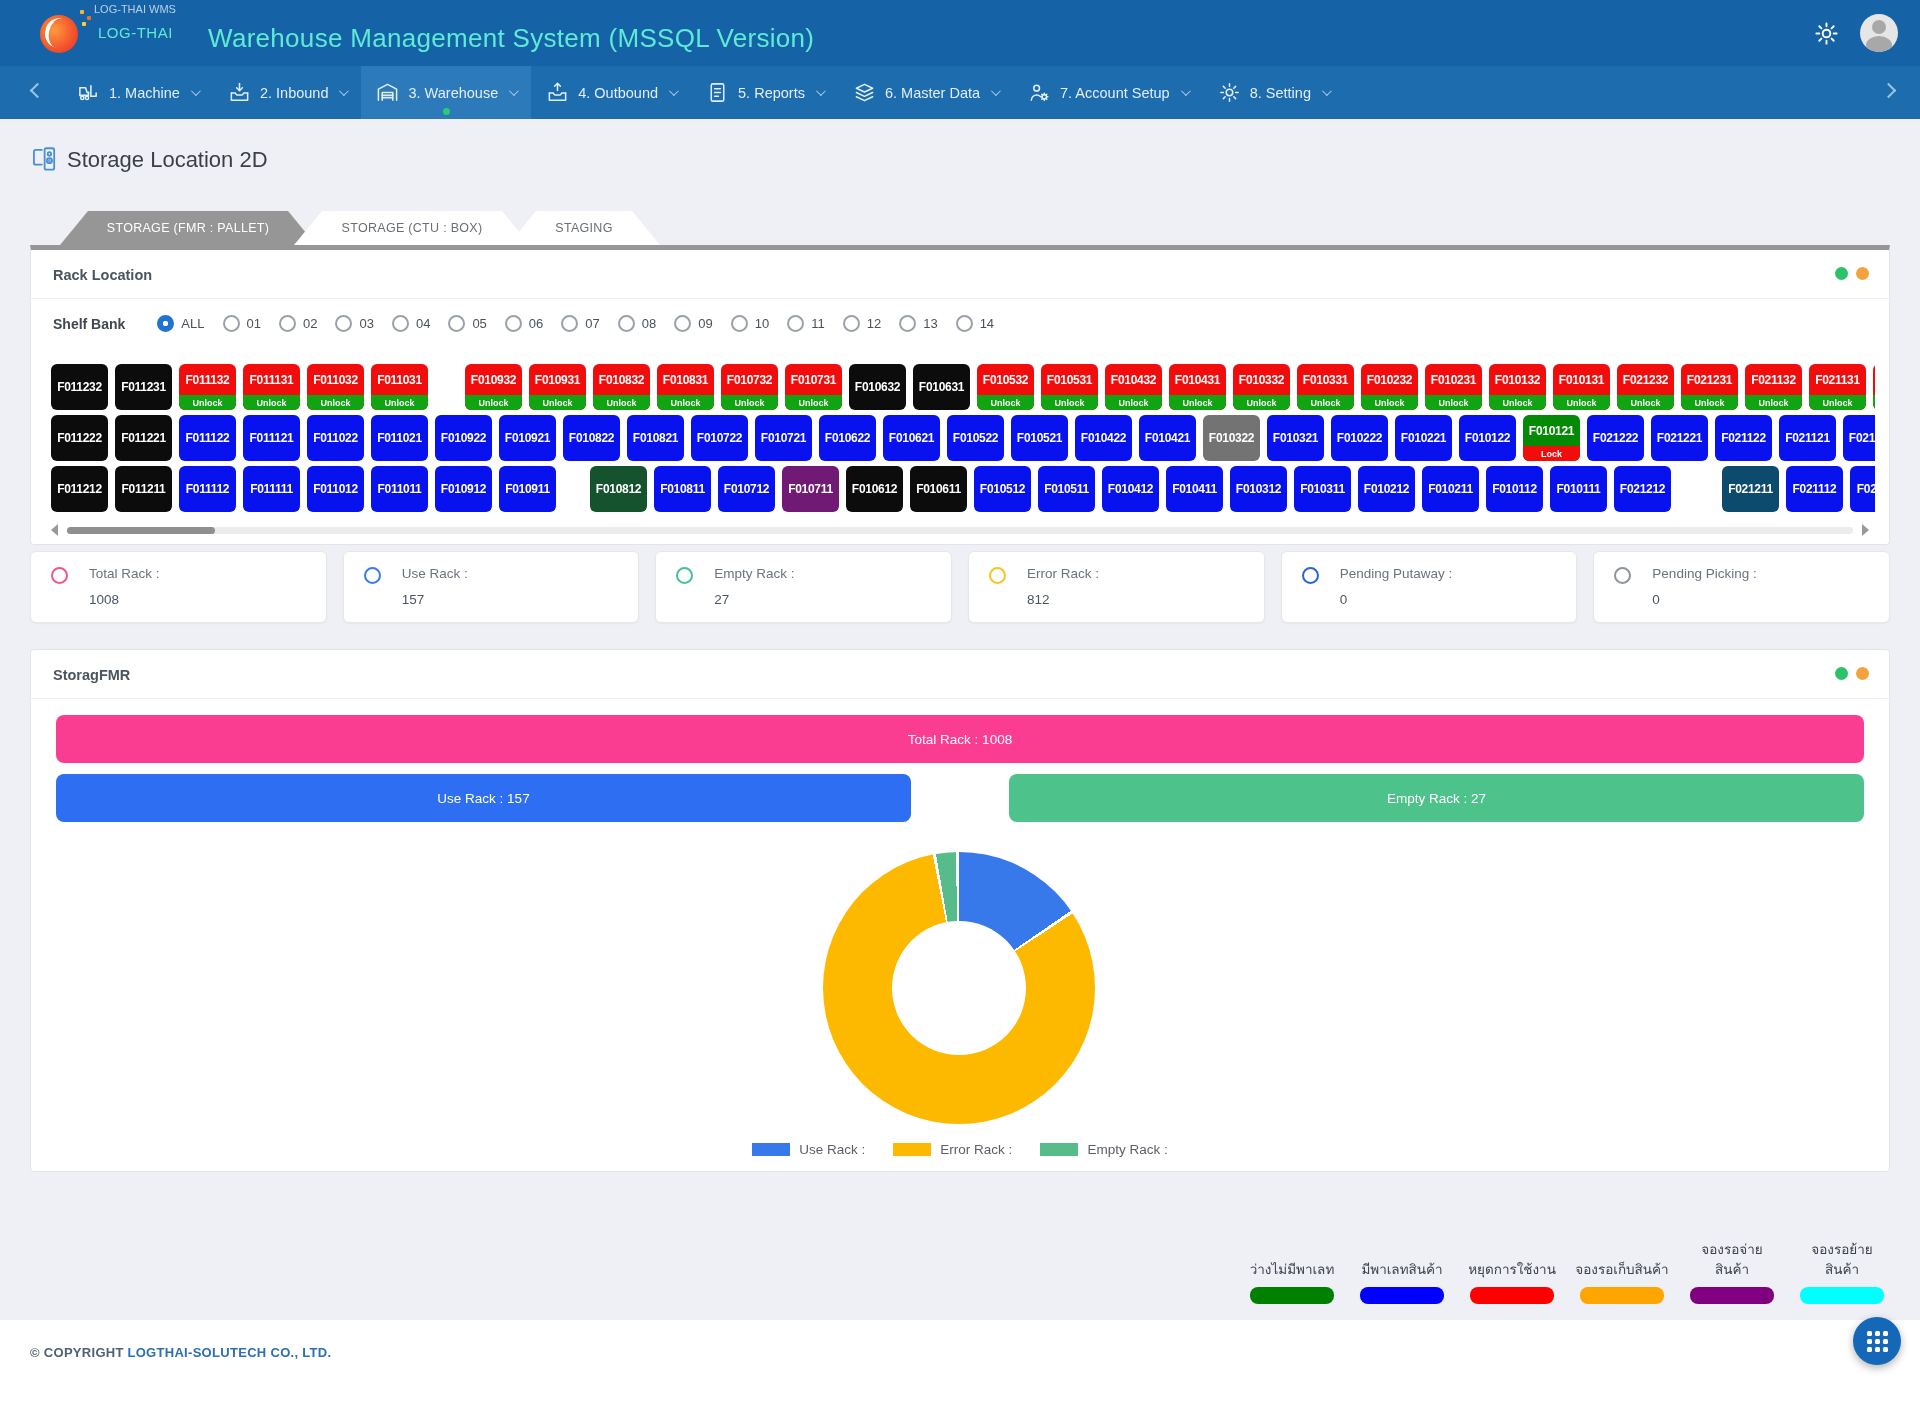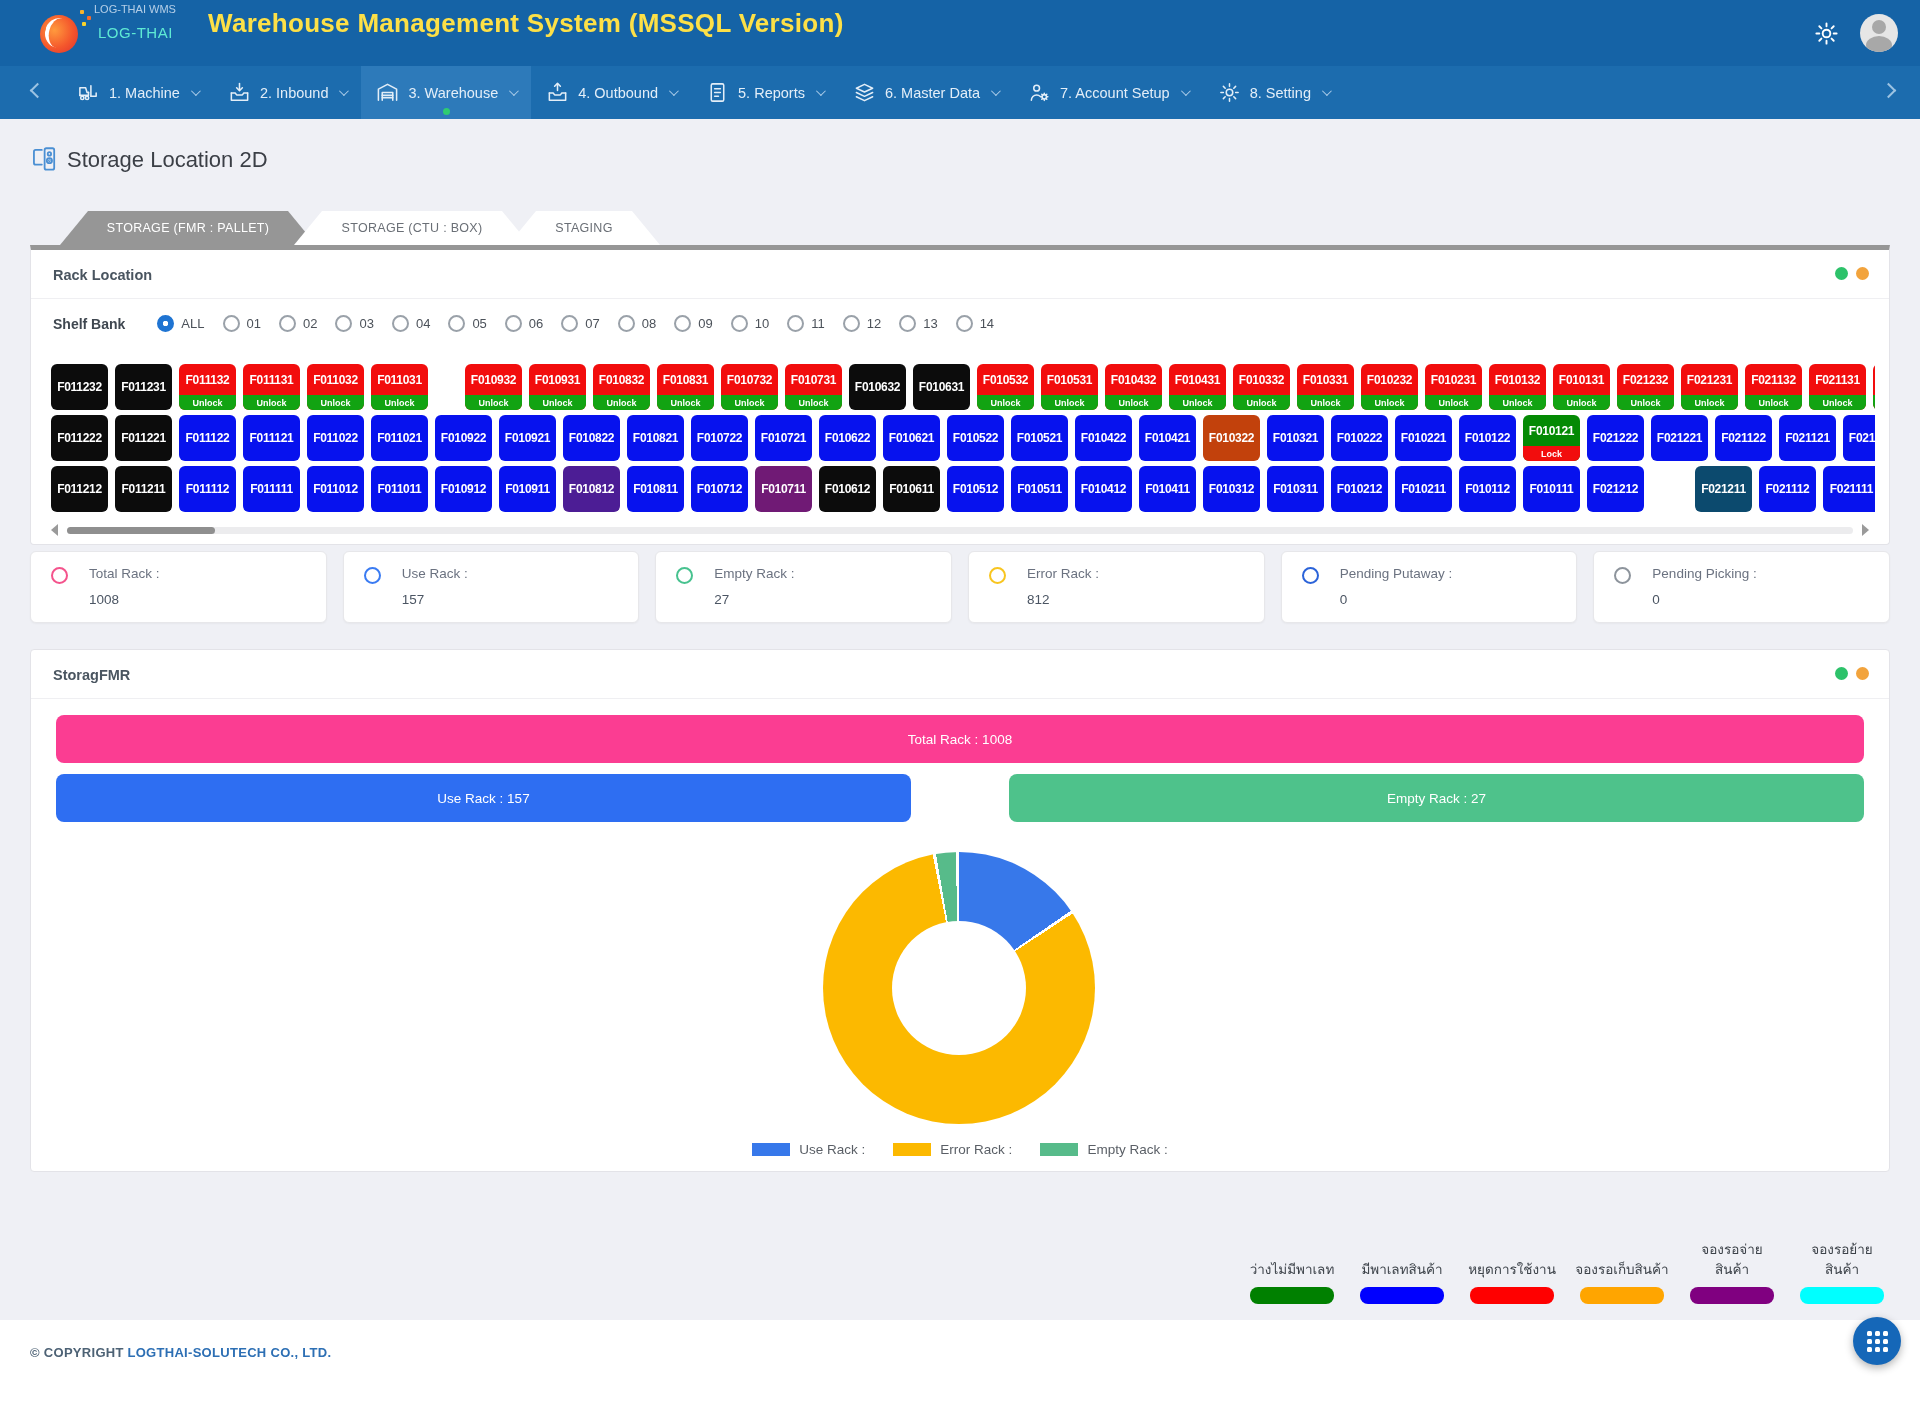--- a/index.html
+++ b/index.html
@@ -10,21 +10,21 @@
   }
   
   .topbar { position:absolute; left:0; top:0; width:1920px; height:66px; background:#1563a6; z-index:5; }
   .wms-label { position:absolute; left:94px; top:3px; font-size:11px; color:#cfe0f2; opacity:.85; }
   .logo { position:absolute; left:40px; top:15px; width:38px; height:38px; border-radius:50%;
           background:radial-gradient(circle at 38% 40%, #ff9a3d, #f4572c 55%, #df2f2f); overflow:hidden; }
   .logo::after { content:""; position:absolute; left:5px; top:3px; width:24px; height:30px;
                  border-left:4px solid #fff; border-radius:50%; transform:rotate(12deg); }
   .logo-dot { position:absolute; width:4px; height:4px; border-radius:1px; }
   .brand { position:absolute; left:98px; top:24px; color:#5eead4; font-size:15px; letter-spacing:.5px; }
-  .app-title { position:absolute; left:208px; top:8px; color:#fde047; font-size:26px; font-weight:700; letter-spacing:.3px; }
+  .app-title { position:absolute; left:208px; top:23px; color:#5eead4; font-size:26px; font-weight:400; letter-spacing:.3px; }
   .topbar-right { position:absolute; right:22px; top:0; height:66px; display:flex; align-items:center; gap:20px; }
   .hdr-gear { width:27px; height:27px; color:#fff; cursor:pointer; }
   .hdr-gear svg { width:100%; height:100%; }
   .avatar { width:38px; height:38px; border-radius:50%; background:#e6e6e6; position:relative; overflow:hidden; cursor:pointer; }
   .avatar::before { content:""; position:absolute; left:12px; top:6px; width:14px; height:14px; border-radius:50%; background:#a8a8a8; }
   .avatar::after  { content:""; position:absolute; left:6px; top:22px; width:26px; height:18px; border-radius:50%; background:#a8a8a8; }
   
   .navbar { position:absolute; left:0; top:66px; width:1920px; height:53px; background:#1c6cae; z-index:5; }
   .nav-chev { position:absolute; top:19px; width:11px; height:11px; border-left:2px solid #9cc3e2; border-bottom:2px solid #9cc3e2; cursor:pointer; }
   .nav-chev.left  { left:32px;  transform:rotate(45deg); }
@@ -479,21 +479,21 @@
         </div>
         <div class="rack" style="background: rgb(7, 18, 238);">
           <span class="code">F010521</span>
         </div>
         <div class="rack" style="background: rgb(7, 18, 238);">
           <span class="code">F010422</span>
         </div>
         <div class="rack" style="background: rgb(7, 18, 238);">
           <span class="code">F010421</span>
         </div>
-        <div class="rack" style="background: #c2410c;">
+        <div class="rack" style="background: #737373;">
           <span class="code">F010322</span>
         </div>
         <div class="rack" style="background: rgb(7, 18, 238);">
           <span class="code">F010321</span>
         </div>
         <div class="rack" style="background: rgb(7, 18, 238);">
           <span class="code">F010222</span>
         </div>
         <div class="rack" style="background: rgb(7, 18, 238);">
           <span class="code">F010221</span>
@@ -539,21 +539,21 @@
         </div>
         <div class="rack" style="background: rgb(7, 18, 238);">
           <span class="code">F011011</span>
         </div>
         <div class="rack" style="background: rgb(7, 18, 238);">
           <span class="code">F010912</span>
         </div>
         <div class="rack" style="background: rgb(7, 18, 238);">
           <span class="code">F010911</span>
         </div>
-        <div class="rack" style="background: #4c1d95;">
+        <div class="rack" style="background: #14532d; margin-left: 27px;">
           <span class="code">F010812</span>
         </div>
         <div class="rack" style="background: rgb(7, 18, 238);">
           <span class="code">F010811</span>
         </div>
         <div class="rack" style="background: rgb(7, 18, 238);">
           <span class="code">F010712</span>
         </div>
         <div class="rack" style="background: #701a75;">
           <span class="code">F010711</span>

